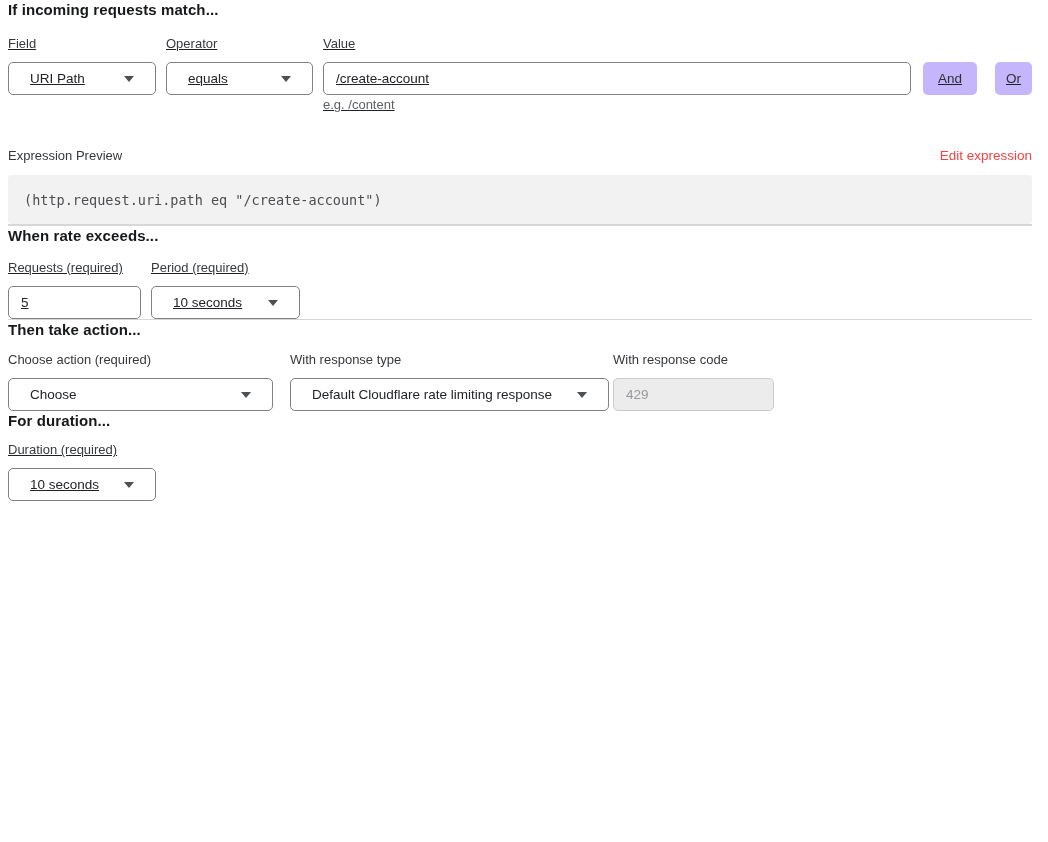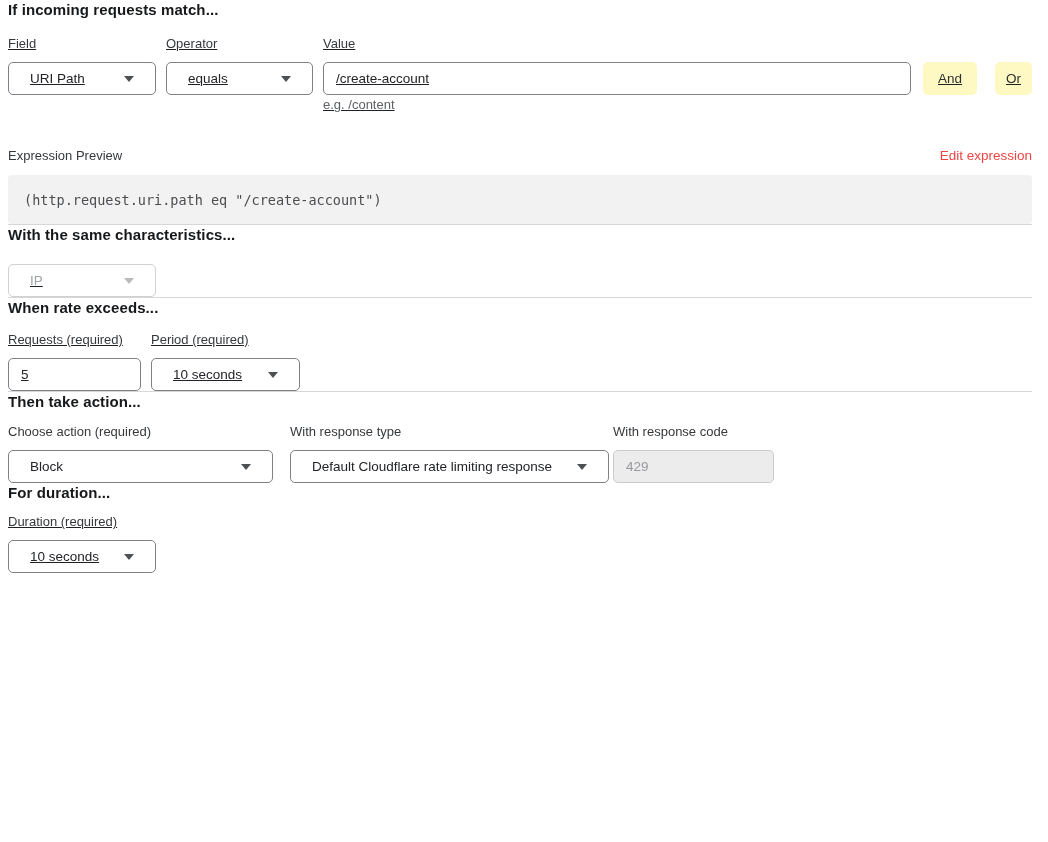--- a/index.html
+++ b/index.html
@@ -100,21 +100,21 @@
     font-size: 13px;
     line-height: 15px;
     color: #5d6063;
   }
 
   .gray-btn {
     height: 33px;
     margin-top: 25px; 
     border: none;
     border-radius: 5px;
-    background: #fef9c3;
+    background: #c4b5fd;
     color: #2e3134;
     font-size: 13.5px;
     font-family: "Liberation Sans", "DejaVu Sans", sans-serif;
     cursor: pointer;
     padding: 0;
   }
   .and-btn { width: 54px; margin-left: 12px; }
   .or-btn  { width: 37px; margin-left: 18px; }
 
   .expr-header {
@@ -200,31 +200,20 @@
       <a class="edit-link">Edit expression</a>
     </div>
 
     <div class="code-block">
       <code>(http.request.uri.path eq "/create-account")</code>
     </div>
   </section>
 
   <hr class="divider hr1">
 
-  <section>
-    <h2 class="section-heading m-top-36">With the same characteristics...</h2>
-    <div class="row m-top-20">
-      <div class="col w148">
-        <div class="select disabled">
-          <span class="select-value">IP</span>
-          <span class="caret"></span>
-        </div>
-      </div>
-    </div>
-  </section>
 
   <hr class="divider hr2">
 
   <section>
     <h2 class="section-heading m-top-40">When rate exceeds...</h2>
     <div class="row gap10 m-top-16">
       <div class="col w133">
         <span class="field-label">Requests (required)</span>
         <input class="text-input" type="text" value="5" style="">
       </div>
@@ -239,21 +228,21 @@
   </section>
 
   <hr class="divider hr3">
 
   <section>
     <h2 class="section-heading m-top-39">Then take action...</h2>
     <div class="action-row m-top-14">
       <div class="col w265">
         <span class="field-label">Choose action (required)</span>
         <div class="select">
-          <span class="select-value">Block</span>
+          <span class="select-value">Choose</span>
           <span class="caret"></span>
         </div>
       </div>
       <div class="col w319">
         <span class="field-label">With response type</span>
         <div class="select">
           <span class="select-value">Default Cloudflare rate limiting response</span>
           <span class="caret"></span>
         </div>
       </div>

